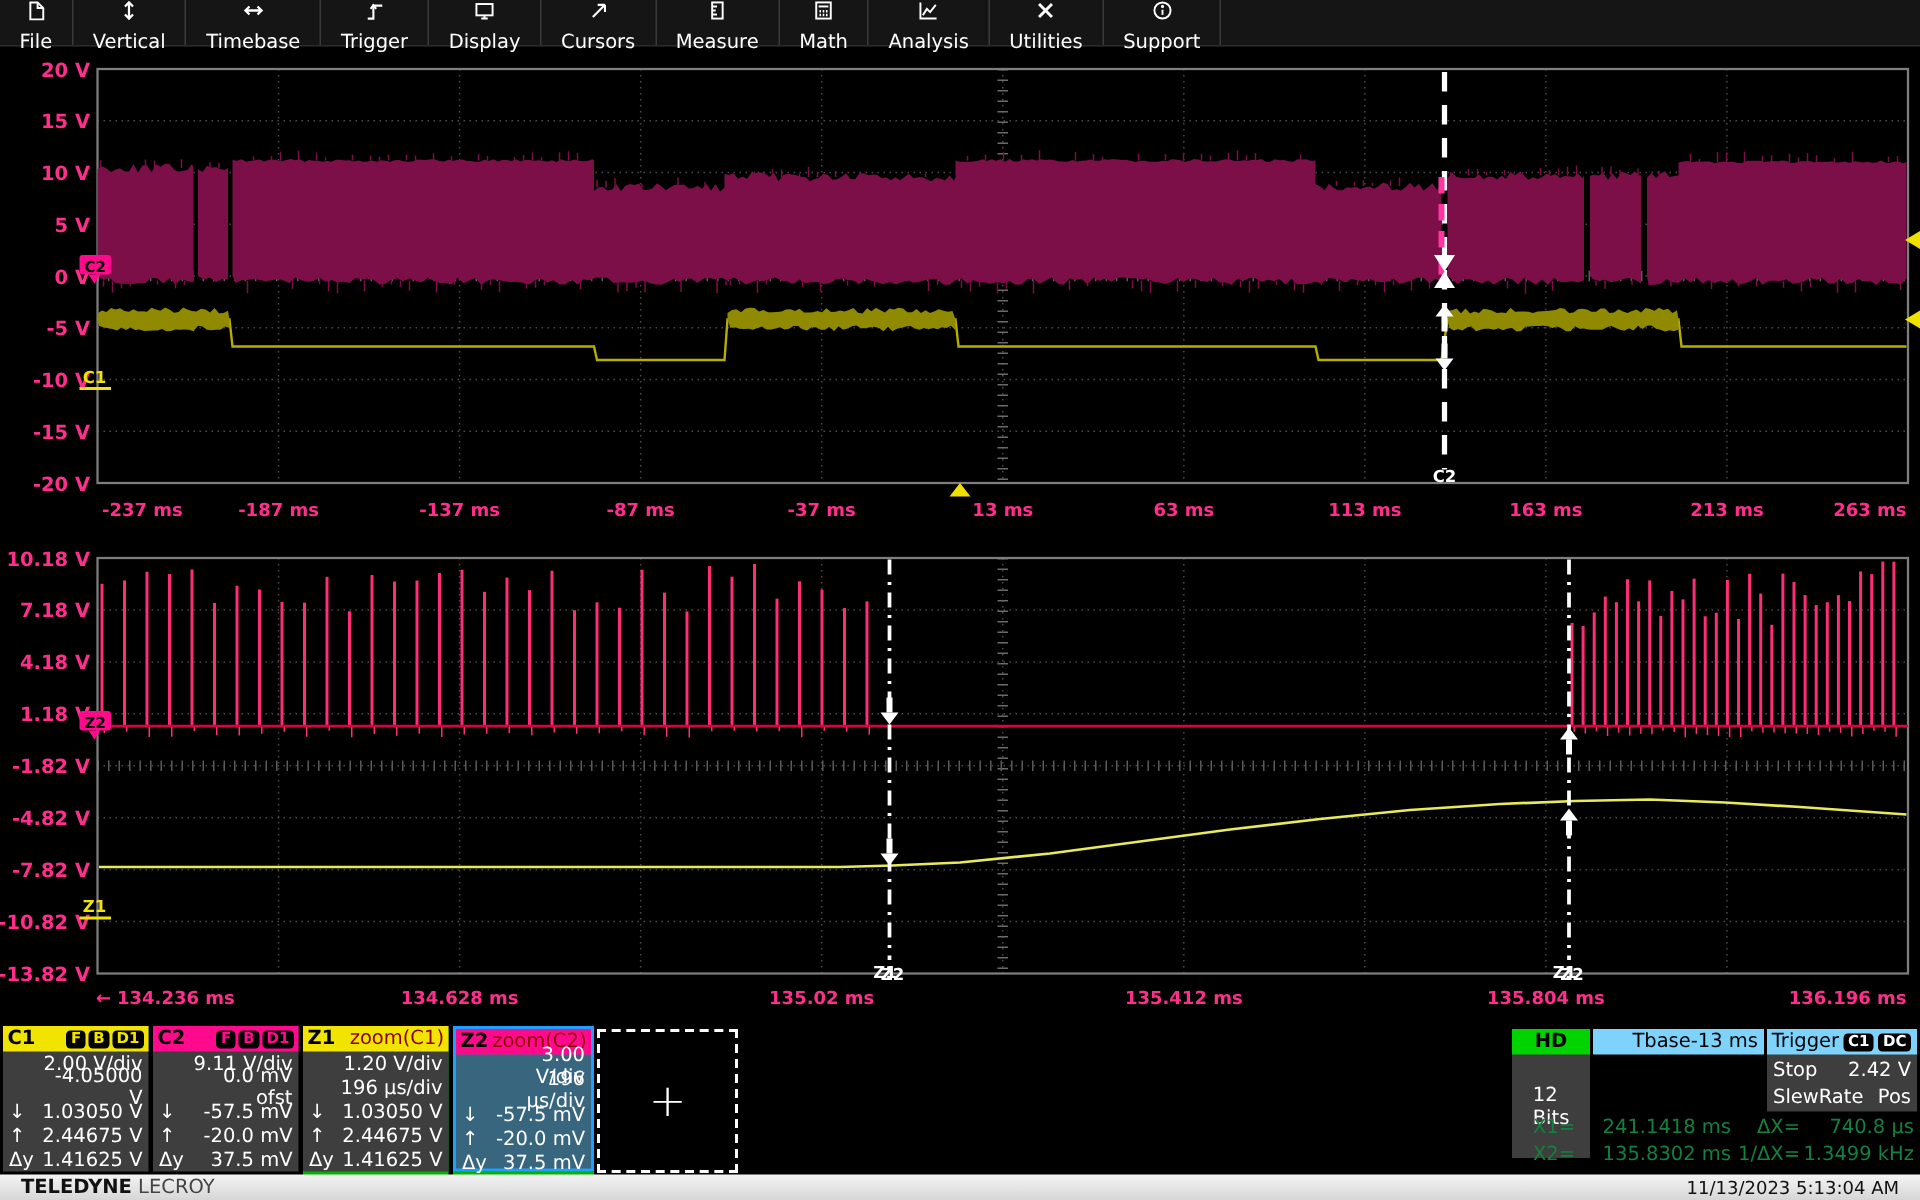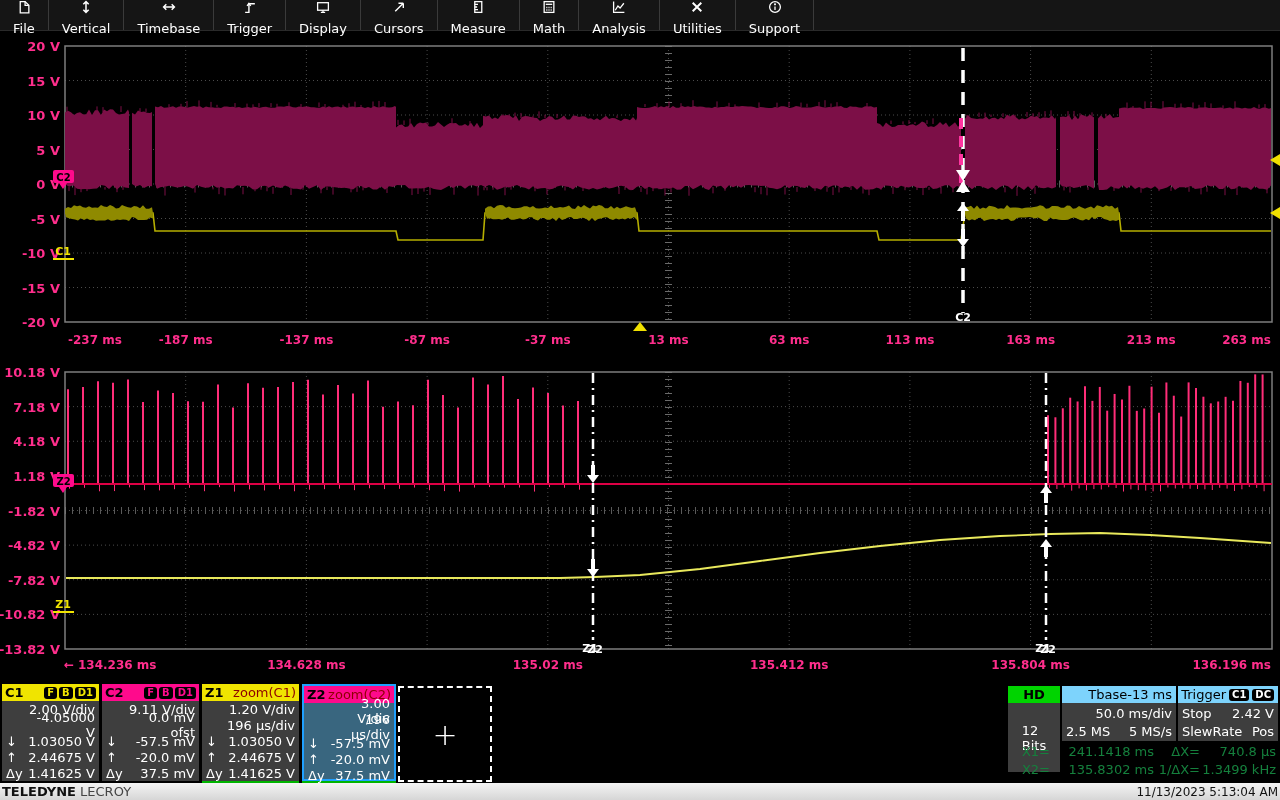--- a/index.html
+++ b/index.html
@@ -42,21 +42,21 @@
           padding:0 3px;line-height:12px;margin-left:3px;}
   #cursor-readout{position:absolute;left:1006px;top:742px;width:272px;color:#15803d;font-size:13px;}
   .cr-row{display:flex;height:18px;align-items:center;}
   .cr-l{width:44px;text-align:right;}
   .cr-v{width:104px;text-align:right;}
   .cr-l2{width:46px;text-align:right;}
   .cr-v2{width:76px;text-align:right;}
   
   #statusbar{position:absolute;left:0;top:783px;width:1280px;height:17px;
              background:linear-gradient(#f4f4f4,#d6d6d6);color:#111;font-size:12px;
-             display:flex;justify-content:space-between;align-items:center;padding:0 2px;box-sizing:border-box;}
+             display:flex;justify-content:space-between;align-items:center;padding:0 14px;box-sizing:border-box;}
   .brand{font-size:13px;letter-spacing:0px;}
   .brand b{font-weight:800;font-style:normal;}
   .brand .brand2{font-weight:400;color:#444;}
   .datetime{font-size:12px;margin-left:20px;}
 </style>
 </head>
 <body>
 
 <div id="screen">
 
@@ -729,29 +729,20 @@
     <div class="ib-body center">
         <span>12 Bits</span>
       </div>
   </div>
 
   <div class="infobox" style="left:1062px;width:114px;">
     <div class="ib-head">
       <span>Tbase</span>
       <span>-13 ms</span>
     </div>
-    <div class="ib-body">
-      <div class="ib-row">
-          <span>50.0 ms/div</span>
-        </div>
-      <div class="ib-row split">
-        <span>2.5 MS</span>
-        <span>5 MS/s</span>
-      </div>
-    </div>
   </div>
 
   <div class="infobox" style="left:1178px;width:100px;">
     <div class="ib-head">
       <span>Trigger</span>
       <span style="display:flex;">
         <span class="tbadge">C1</span>
         <span class="tbadge">DC</span>
       </span>
     </div>

